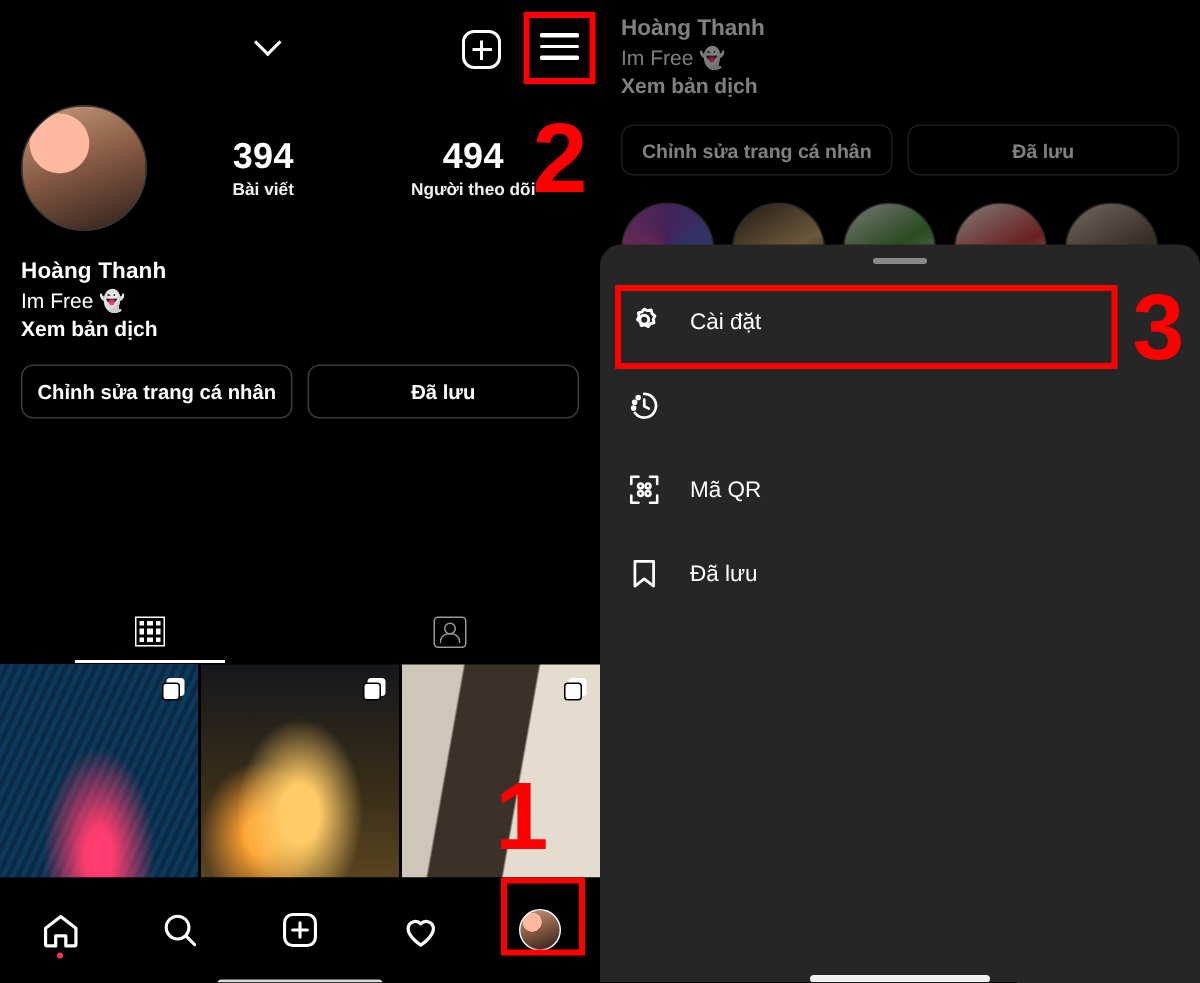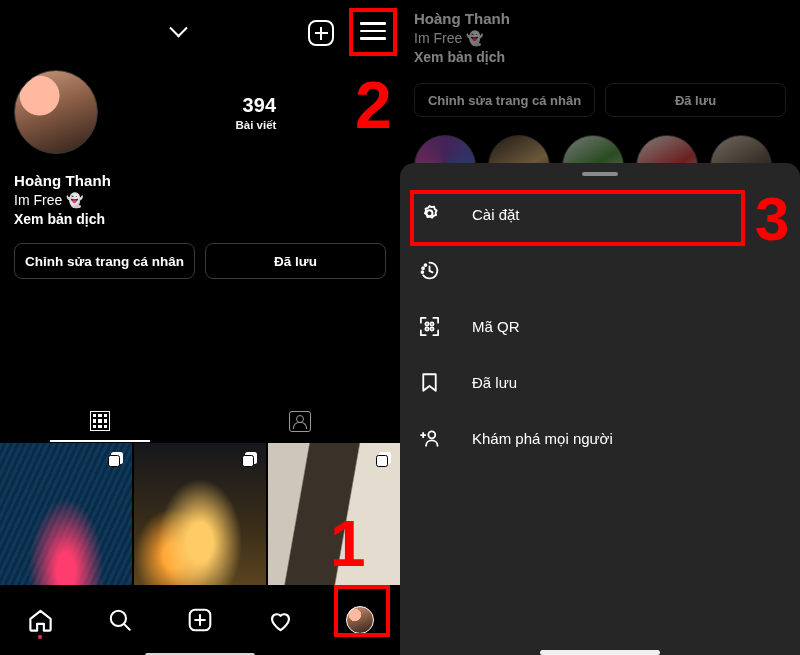--- a/index.html
+++ b/index.html
@@ -38,21 +38,21 @@
               font-family:"Liberation Sans", sans-serif; }
 
   .hdr-row { display:flex; align-items:center; padding:0 0 0 0; height:100px; }
   .avatar-big {
     width:84px; height:84px; border-radius:50%; margin-left:14px;
     border:1.5px solid #3a3a3a; overflow:hidden; position:relative; flex:none;
   }
   .stats { flex:1; display:flex; justify-content:space-around; align-items:center;
            padding-left:18px; padding-right:4px; }
   .stat { text-align:center; }
-  .stat .num { font-size:20px; font-weight:bold; letter-spacing:.2px;text-align:right; }
+  .stat .num { font-size:24px; font-weight:bold; letter-spacing:.2px; }
   .stat .lbl { font-size:11.5px; color:#f2f2f2; margin-top:2px; white-space:nowrap;font-weight:bold; }
 
   .bio { padding:10px 14px 0 14px; }
   .bio .name { font-size:15px; font-weight:bold; letter-spacing:.1px; }
   .bio .line { font-size:14px; margin-top:3px; }
   .bio .translate { font-size:14px; font-weight:bold; margin-top:3px; }
 
   .btn-row { display:flex; gap:10px; padding:16px 14px 0 14px; }
   .pbtn {
     flex:1; height:36px; border:1px solid #3a3a3a; border-radius:8px;
@@ -106,21 +106,21 @@
              font-size:13px; font-weight:bold; color:#e8e8e8; }
   .highlights { display:flex; gap:12px; padding:18px 14px 0 14px; }
   .hl { width:62px; height:62px; border-radius:50%; overflow:hidden;
         border:1.5px solid #4a4a4a; flex:none; position:relative; }
 
   .sheet { position:absolute; left:0; right:0; top:163px; bottom:0;
            background:#262626; border-radius:14px 14px 0 0; }
   .grabber { width:36px; height:4px; background:#8a8a8a; border-radius:2px;
              margin:9px auto 0 auto; }
   .menu { padding-top:10px; }
-  .menu-item { display:flex; align-items:center; height:56px; padding-left:14px;gap:12px; }
+  .menu-item { display:flex; align-items:center; height:56px; padding-left:14px; }
   .menu-ico { width:30px; height:30px; flex:none; display:flex; align-items:center; justify-content:center;
               margin-right:16px; }
   .menu-label { font-size:15px; color:#fff; }
 
   .sheet-home-indicator { position:absolute; bottom:0px; left:50%; transform:translateX(-50%);
                           width:120px; height:5px; background:#f0f0f0; border-radius:3px; }
 
   
   .ph1 { background:
       radial-gradient(circle at 30% 30%, #ffb9a0 0 24%, transparent 25%),
@@ -163,20 +163,24 @@
     <div class="anno-box" style="left:349px; top:8px; width:48px; height:48px;"></div>
     <div class="anno-num" style="left:355px; top:72px; font-size:66px;">2</div>
 
     <div class="hdr-row">
       <div class="avatar-big ph1"></div>
       <div class="stats">
         <div class="stat">
           <div class="num">394</div>
           <div class="lbl">Bài viết</div>
         </div>
+        <div class="stat">
+          <div class="num">494</div>
+          <div class="lbl">Người theo dõi</div>
+        </div>
       </div>
     </div>
 
     <div class="bio">
       <div class="name">Hoàng Thanh</div>
       <div class="line">Im Free 👻</div>
       <div class="translate">Xem bản dịch</div>
     </div>
 
     <div class="btn-row">
@@ -330,31 +334,20 @@
         <div class="menu-item">
           <div class="menu-ico">
             <svg width="23" height="23" viewBox="0 0 24 24" fill="none" stroke="#fff" stroke-width="1.9" stroke-linecap="round" stroke-linejoin="round">
               <path d="M5.5 3.4h13v17.2L12 15.6 5.5 20.6z"></path>
             </svg>
           </div>
           <div class="menu-label">Đã lưu</div>
         </div>
 
 
-        <div class="menu-item">
-          <div class="menu-ico">
-            <svg width="23" height="23" viewBox="0 0 24 24" fill="none" stroke="#fff" stroke-width="1.9" stroke-linecap="round" stroke-linejoin="round">
-              <circle cx="14.4" cy="8.2" r="3.6"></circle>
-              <path d="M8.4 19.6c0-3.3 2.7-5.6 6-5.6s6 2.3 6 5.6"></path>
-              <line x1="3.2" y1="8.4" x2="7.6" y2="8.4"></line>
-              <line x1="5.4" y1="6.2" x2="5.4" y2="10.6"></line>
-            </svg>
-          </div>
-          <div class="menu-label">Khám phá mọi người</div>
-        </div>
 
       </div>
 
       <div class="sheet-home-indicator"></div>
     </div>
 
     <div class="anno-box" style="left:10px; top:190px; width:335px; height:56px;"></div>
     <div class="anno-num" style="left:355px; top:188px; font-size:62px;">3</div>
 
   </div>

